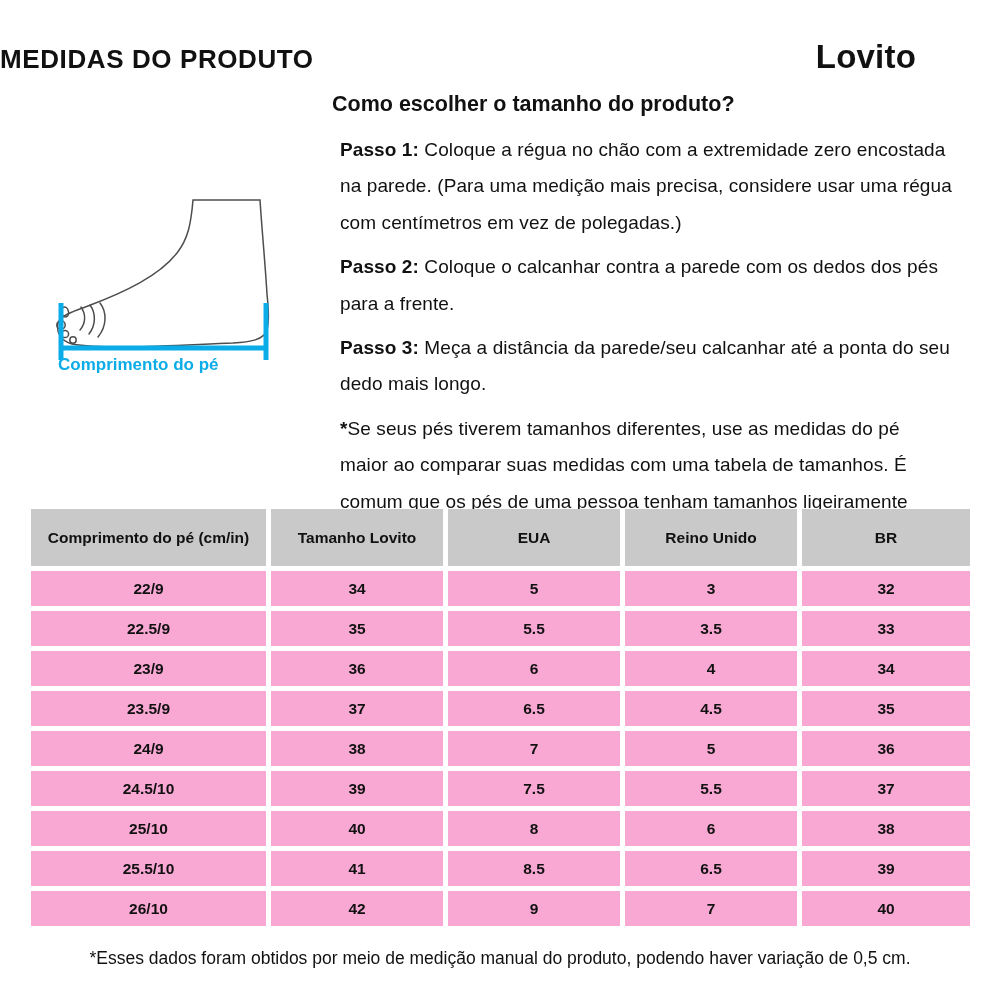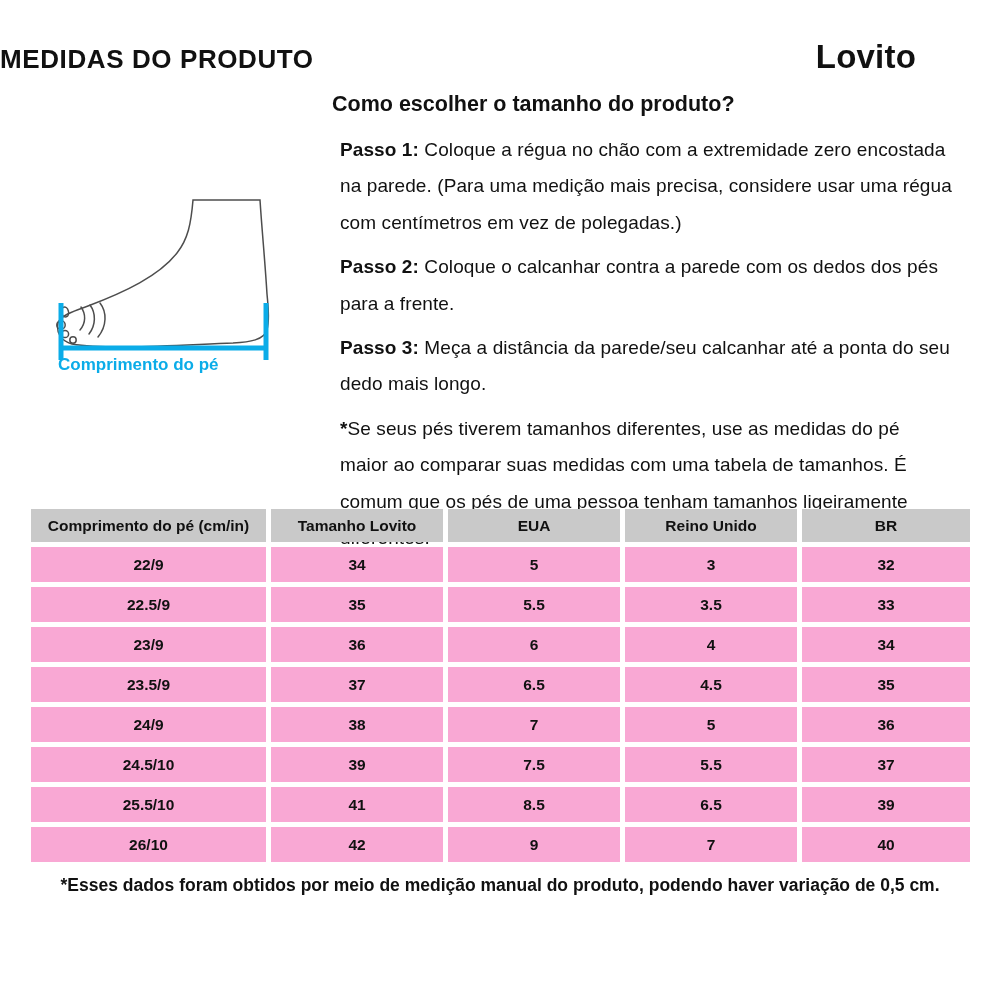--- a/index.html
+++ b/index.html
@@ -18,25 +18,25 @@
   .diagram-label{position:absolute;left:58px;top:355px;width:250px;text-align:left;
     font-size:17px;font-weight:700;color:#0BACE8}
   table.size-table{position:absolute;left:26px;top:504px;width:949px;
     border-collapse:separate;border-spacing:5px;table-layout:fixed}
   table.size-table col:nth-child(1){width:235px}
   table.size-table col:nth-child(2){width:172px}
   table.size-table col:nth-child(3){width:172px}
   table.size-table col:nth-child(4){width:172px}
   table.size-table col:nth-child(5){width:168px}
   table.size-table th{background:#C9C9C9;height:33px;font-size:15.5px;font-weight:700;
-    text-align:center;padding:0}
+    text-align:center;padding:12px}
   table.size-table td{background:#f9a8d4;height:35px;font-size:15.5px;font-weight:700;
     text-align:center;padding:0}
-  .footnote{position:absolute;top:875px;left:0;width:100%;text-align:center;
-    font-size:17.5px;font-weight:700}
+  .footnote{position:absolute;top:948px;left:0;width:100%;text-align:center;
+    font-size:17.5px;font-weight:400}
 </style>
 </head>
 <body>
 
 <div class="title">MEDIDAS DO PRODUTO</div>
 <div class="brand">Lovito</div>
 
 <svg class="diagram-svg" width="250" height="178" viewBox="0 0 250 178">
   <g fill="none" stroke="#4D4D4D" stroke-width="1.5" stroke-linecap="round">
     <path d="M165,14
@@ -127,20 +127,27 @@
       <td>36</td>
     </tr>
     <tr>
       <td>24.5/10</td>
       <td>39</td>
       <td>7.5</td>
       <td>5.5</td>
       <td>37</td>
     </tr>
     <tr>
+      <td>25/10</td>
+      <td>40</td>
+      <td>8</td>
+      <td>6</td>
+      <td>38</td>
+    </tr>
+    <tr>
       <td>25.5/10</td>
       <td>41</td>
       <td>8.5</td>
       <td>6.5</td>
       <td>39</td>
     </tr>
     <tr>
       <td>26/10</td>
       <td>42</td>
       <td>9</td>

